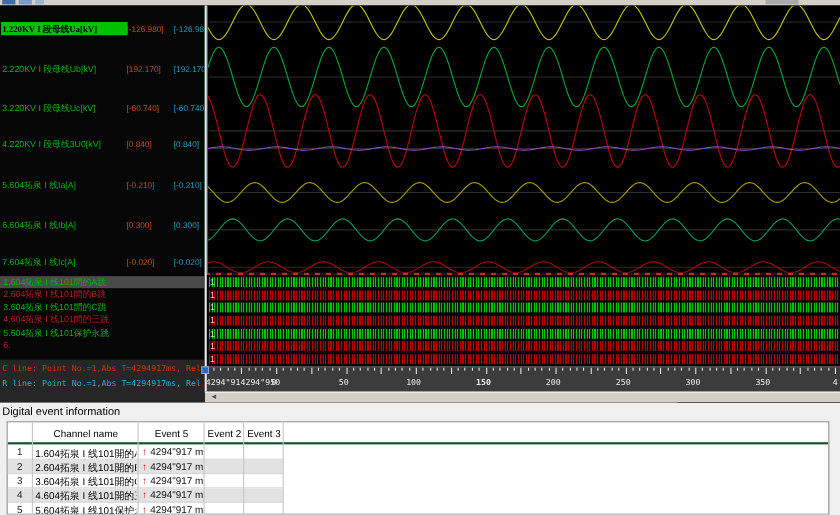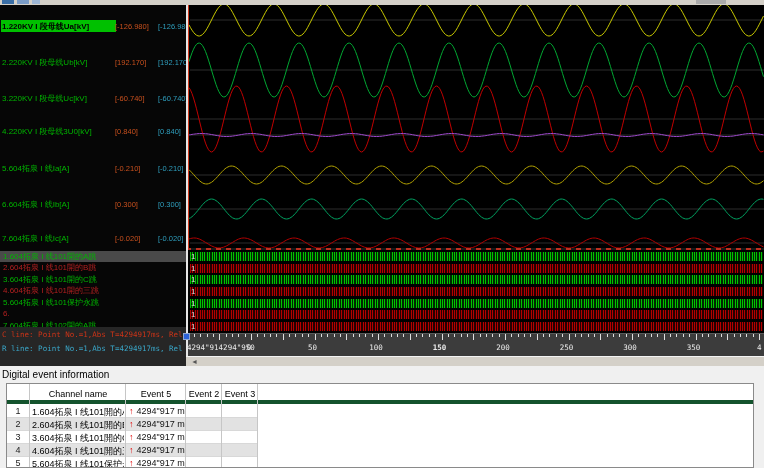--- a/index.html
+++ b/index.html
@@ -9,21 +9,21 @@
   .topstrip{position:absolute;left:0;top:0;width:764px;height:5px;background:#d4d0c8;}
   .frag{position:absolute;top:0;height:4px;}
 
   
   .viewer{position:absolute;left:0;top:5px;width:764px;height:361px;background:#000;}
   .leftpanel{position:absolute;left:0;top:0;width:186px;height:361px;background:#060606;overflow:hidden;}
 
   .arow{position:absolute;left:0;width:186px;height:12px;}
   .arow .hlbg{position:absolute;left:1px;top:-1px;width:115px;height:12px;background:#00c000;}
   .arow .lbl{position:absolute;left:2px;top:0;width:112px;font-size:8px;line-height:11px;color:#00b400;white-space:nowrap;overflow:hidden;}
-  .arow.hl .lbl{color:#000;font-weight:bold;}
+  .arow.hl .lbl{color:#000;font-weight:bold;font-family:Liberation Serif, serif;}
   .arow .v1{position:absolute;left:115px;top:1px;width:42px;font-size:7.5px;line-height:10px;color:#c8501e;white-space:nowrap;overflow:hidden;}
   .arow .v2{position:absolute;left:158px;top:1px;width:28px;font-size:7.5px;line-height:10px;color:#2f9fbe;white-space:nowrap;overflow:hidden;}
 
   .drow{position:absolute;left:0;width:186px;height:11px;font-size:8px;line-height:11px;white-space:nowrap;overflow:hidden;padding-left:3px;box-sizing:border-box;}
   .drow.g{color:#00b400;}
   .drow.r{color:#b42020;}
   .drow.sel{background:#4a4a4a;}
 
   .statusstrip{position:absolute;left:0;top:322px;width:186px;height:39px;background:#262626;font-family:"DejaVu Sans Mono","Liberation Mono",monospace;overflow:hidden;}
   .sline{position:absolute;left:2px;width:188px;font-size:7.5px;line-height:9px;white-space:nowrap;overflow:hidden;}
@@ -45,21 +45,21 @@
   .cursorhandle{position:absolute;left:183px;top:328px;width:7px;height:7px;background:#2b62d9;border:1px solid #8fa6cf;box-sizing:border-box;z-index:6;}
 
   .scroll{position:absolute;left:0;top:351px;width:578px;height:10px;background:#d4d0c8;border-top:1px solid #f4f4f4;box-sizing:border-box;}
   .scroll .ar{position:absolute;left:5px;top:0;font-size:7px;line-height:9px;color:#555;}
 
   
   .bottom{position:absolute;left:0;top:366px;width:616px;height:102px;background:#f0f0f0;}
   .sectitle{position:absolute;left:2px;top:3px;font-size:10px;color:#000;}
   .etable{position:absolute;left:6px;top:17px;width:748px;height:85px;background:#fff;border:1px solid #8a8a8a;box-sizing:border-box;overflow:hidden;}
   .vline{position:absolute;top:0;width:1px;height:85px;background:#c6c6c6;}
-  .ehead{position:absolute;left:0;top:0;width:746px;height:20px;border-bottom:4px solid #14532d;box-sizing:border-box;background:#fff;}
+  .ehead{position:absolute;left:0;top:0;width:746px;height:20px;border-bottom:2px solid #14532d;box-sizing:border-box;background:#fff;}
   .hcell{position:absolute;top:5px;font-size:9px;color:#000;text-align:center;white-space:nowrap;overflow:hidden;}
   .erow{position:absolute;left:0;width:250px;height:13px;border-bottom:1px solid #d8d8d8;box-sizing:border-box;}
   .erow.alt{background:#e2e2e2;}
   .cnum{position:absolute;left:0;top:1px;width:22px;text-align:center;font-size:9px;color:#222;}
   .cch{position:absolute;left:25px;top:1px;width:92px;font-size:9px;color:#000;white-space:nowrap;overflow:hidden;}
   .ce1{position:absolute;left:122px;top:1px;width:56px;font-size:9px;color:#111;white-space:nowrap;overflow:hidden;}
   .ce1 .mk{color:#e00000;font-weight:bold;margin-right:3px;}
   .ce2{position:absolute;left:180px;top:1px;width:33px;font-size:9px;}
   .ce3{position:absolute;left:216px;top:1px;width:33px;font-size:9px;}
 </style>
@@ -115,21 +115,20 @@
         <span class="v1">[-0.020]</span>
         <span class="v2">[-0.020]</span>
       </div>
 
       <div class="drow g sel" style="top:246px;">1.604拓泉 I 线101開的A跳</div>
       <div class="drow r" style="top:257px;">2.604拓泉 I 线101開的B跳</div>
       <div class="drow g" style="top:269px;">3.604拓泉 I 线101開的C跳</div>
       <div class="drow r" style="top:280px;">4.604拓泉 I 线101開的三跳</div>
       <div class="drow g" style="top:292px;">5.604拓泉 I 线101保护永跳</div>
       <div class="drow r" style="top:303px;">6.</div>
-      <div class="drow g" style="top:315px;">7.604拓泉 I 线102開的A跳</div>
 
       <div class="statusstrip">
         <div class="sline c">C line: Point No.=1,Abs T=4294917ms,  Rel T=42949</div>
         <div class="sline rl">R line: Point No.=1,Abs T=4294917ms,  Rel T=42949</div>
       </div>
     </div>
 
     <div class="wavearea">
       <svg id="wave-svg" width="578" height="243" viewBox="0 0 578 243">
           <line x1="4" x2="578" y1="15" y2="15" stroke="#2d2d2d" stroke-width="1"></line>

